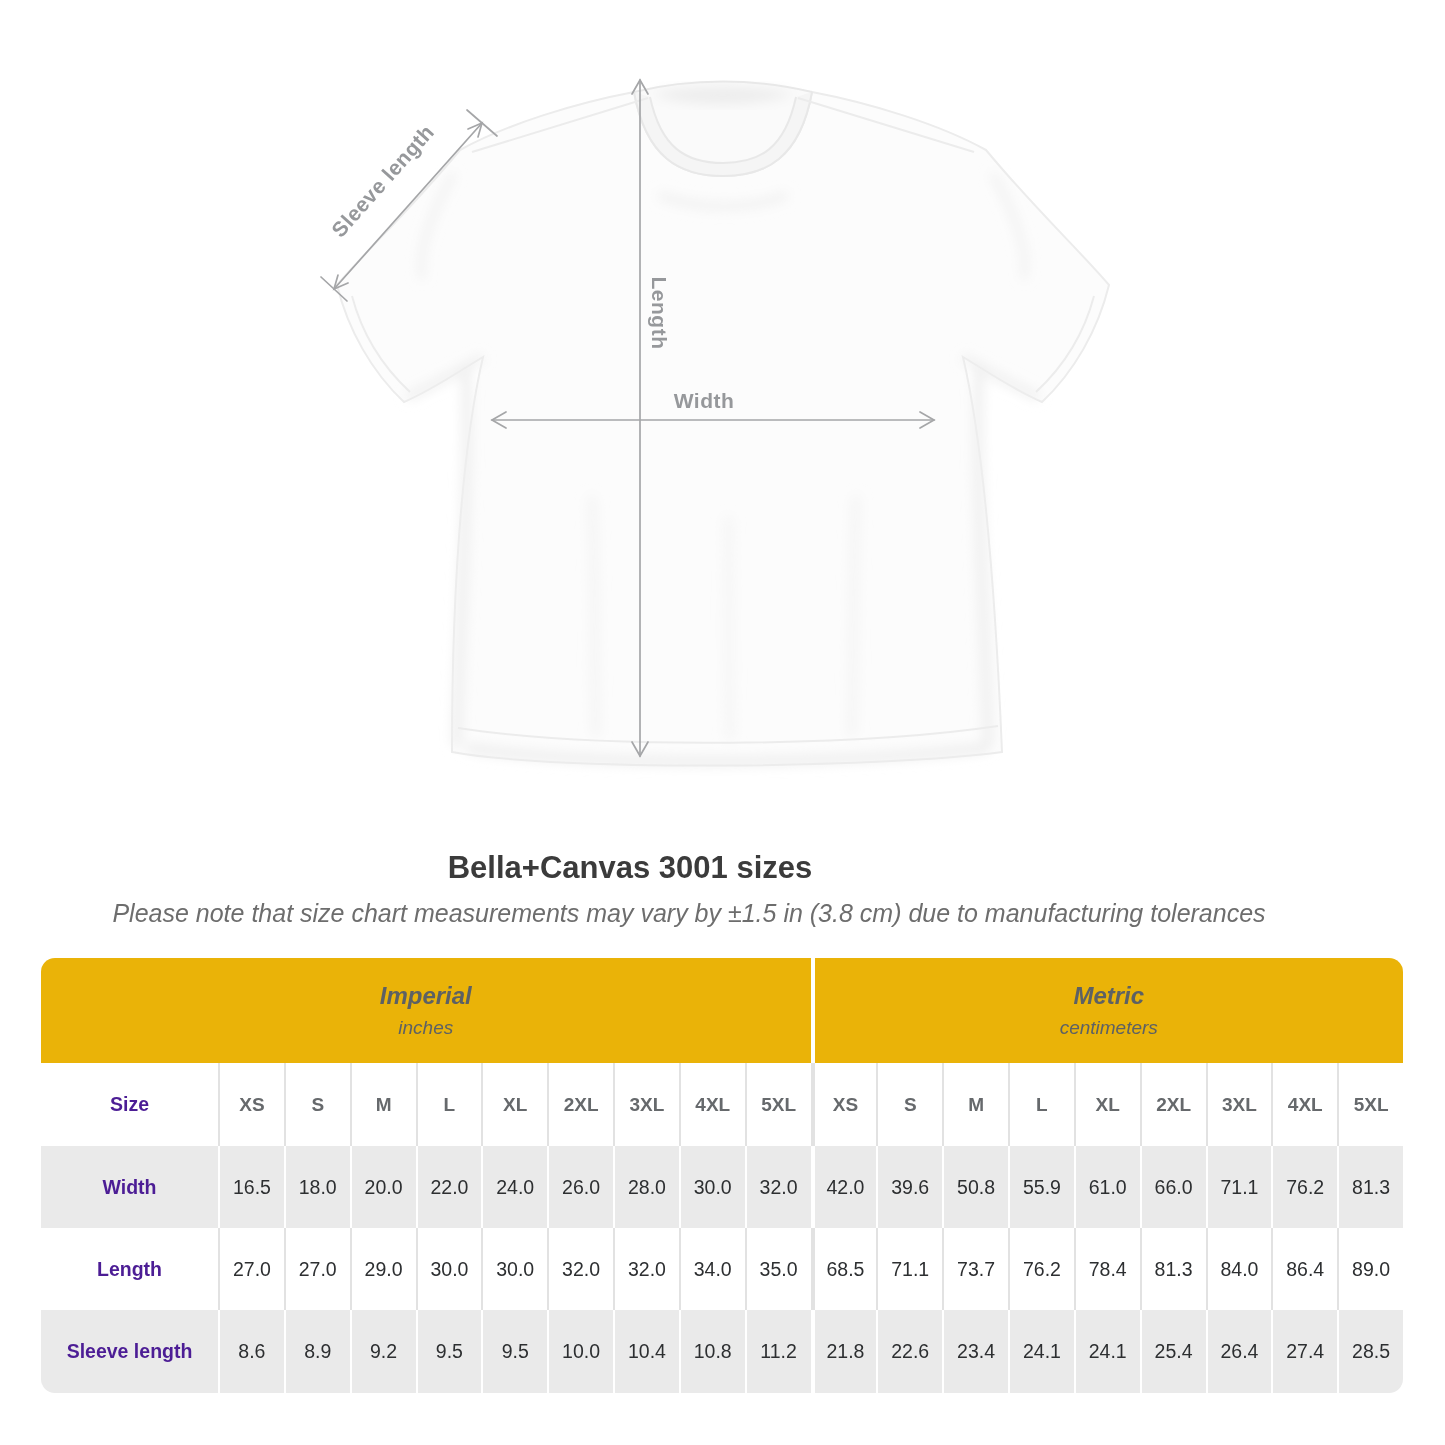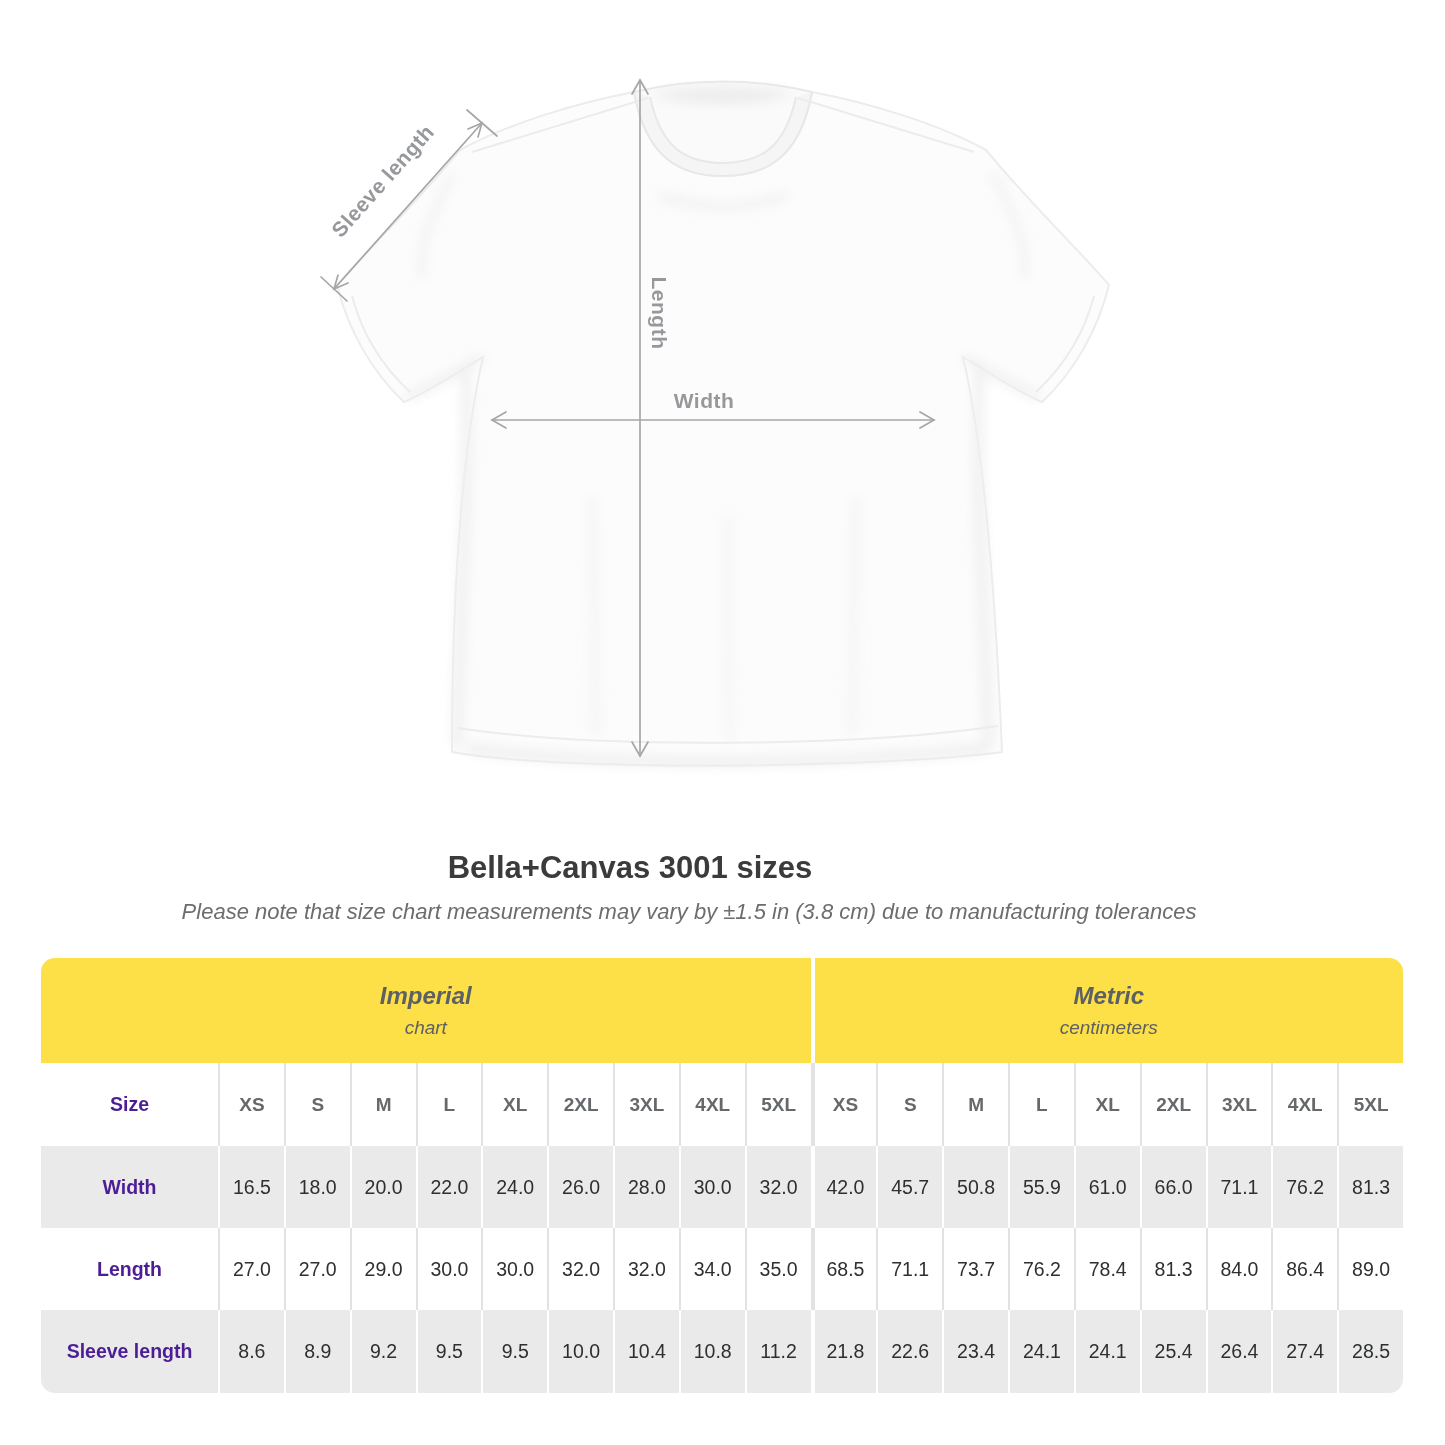--- a/index.html
+++ b/index.html
@@ -17,31 +17,31 @@
   .dlabel.sleeve{left:383px;top:181px;transform:translate(-50%,-50%) rotate(-48.3deg);}
   .dlabel.len{left:659px;top:313px;transform:translate(-50%,-50%) rotate(90deg);}
   .dlabel.wid{left:704px;top:401px;transform:translate(-50%,-50%);}
   
   .page-title{
     position:absolute;top:850px;left:0;width:1260px;text-align:center;
     font-size:31px;font-weight:700;color:#3b3b3b;
   }
   .page-subtitle{
     position:absolute;top:899px;left:0;width:1378px;text-align:center;
-    font-size:22px;font-style:italic;color:#6d6d6d;
+    font-size:25px;font-style:italic;color:#6d6d6d;
   }
   
   .size-table{
     position:absolute;left:41px;top:958px;width:1362px;
     display:grid;
     grid-template-columns:177px repeat(18,1fr);
     grid-template-rows:105px 83px 82px 82px 83px;
   }
   .thead{
-    background:#fde047;display:flex;flex-direction:column;align-items:center;
+    background:#eab308;display:flex;flex-direction:column;align-items:center;
     justify-content:center;gap:7px;color:#5d6164;box-sizing:border-box;
   }
   .thead .t1{font-size:24px;font-weight:700;font-style:italic;}
   .thead .t2{font-size:19px;font-style:italic;}
   .th-imperial{grid-column:1/11;border-radius:14px 0 0 0;}
   .th-metric{grid-column:11/20;border-radius:0 14px 0 0;border-left:4px solid #ffffff;}
   .cell{
     display:flex;align-items:center;justify-content:center;
     font-size:19.5px;color:#2d2f31;box-sizing:border-box;background:#ffffff;
   }
@@ -130,21 +130,21 @@
   <div class="dlabel wid">Width</div>
 </div>
 
 <div class="page-title">Bella+Canvas 3001 sizes</div>
 <div class="page-subtitle">Please note that size chart measurements may vary by ±1.5 in (3.8 cm) due to manufacturing tolerances</div>
 
 <div class="size-table">
 
   <div class="thead th-imperial">
     <div class="t1">Imperial</div>
-    <div class="t2">chart</div>
+    <div class="t2">inches</div>
   </div>
   <div class="thead th-metric">
     <div class="t1">Metric</div>
     <div class="t2">centimeters</div>
   </div>
 
   <div class="cell lab">Size</div>
   <div class="cell szrow wdiv">XS</div>
   <div class="cell szrow wdiv">S</div>
   <div class="cell szrow wdiv">M</div>
@@ -168,21 +168,21 @@
   <div class="cell gray gdiv">16.5</div>
   <div class="cell gray gdiv">18.0</div>
   <div class="cell gray gdiv">20.0</div>
   <div class="cell gray gdiv">22.0</div>
   <div class="cell gray gdiv">24.0</div>
   <div class="cell gray gdiv">26.0</div>
   <div class="cell gray gdiv">28.0</div>
   <div class="cell gray gdiv">30.0</div>
   <div class="cell gray gdiv">32.0</div>
   <div class="cell gray gdiv mw">42.0</div>
-  <div class="cell gray gdiv">45.7</div>
+  <div class="cell gray gdiv">39.6</div>
   <div class="cell gray gdiv">50.8</div>
   <div class="cell gray gdiv">55.9</div>
   <div class="cell gray gdiv">61.0</div>
   <div class="cell gray gdiv">66.0</div>
   <div class="cell gray gdiv">71.1</div>
   <div class="cell gray gdiv">76.2</div>
   <div class="cell gray gdiv">81.3</div>
 
   <div class="cell lab">Length</div>
   <div class="cell wdiv">27.0</div>

